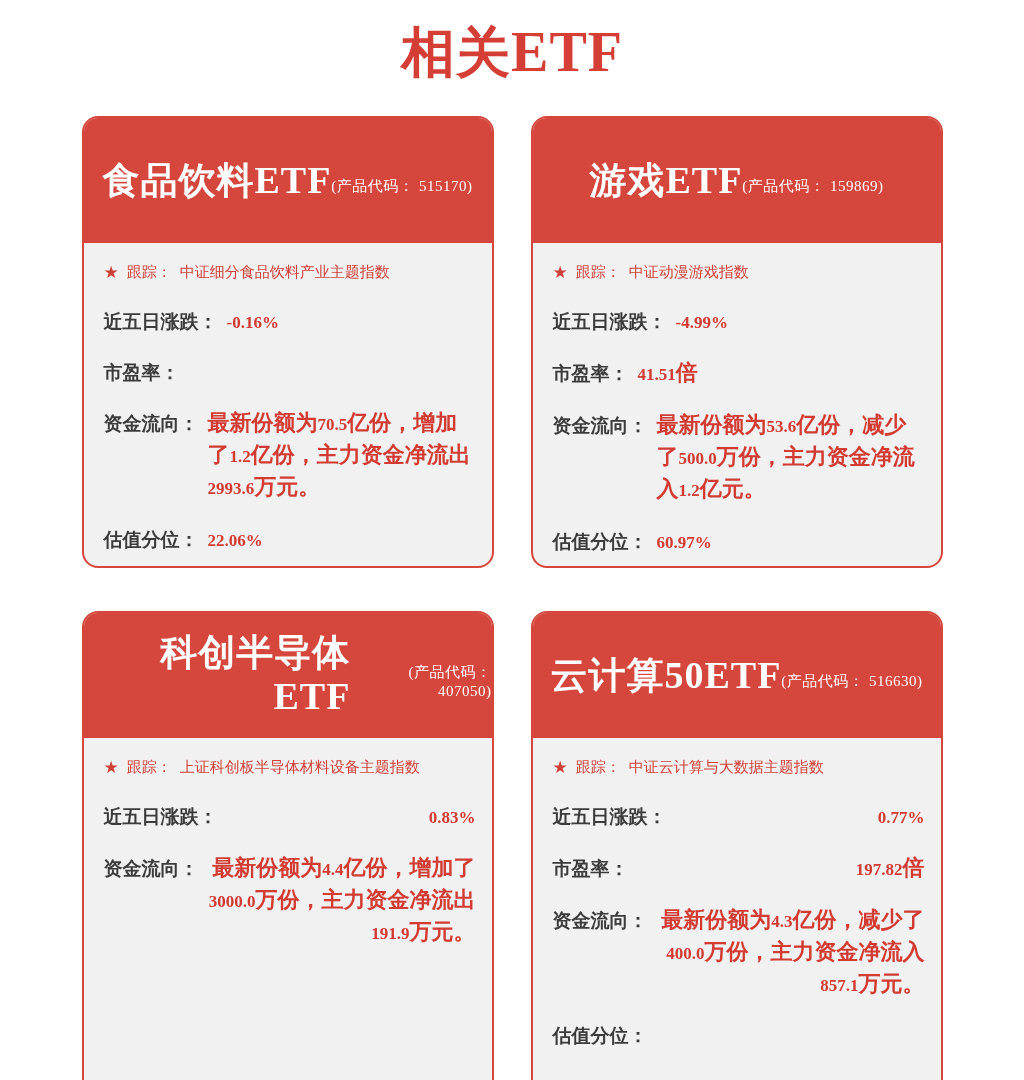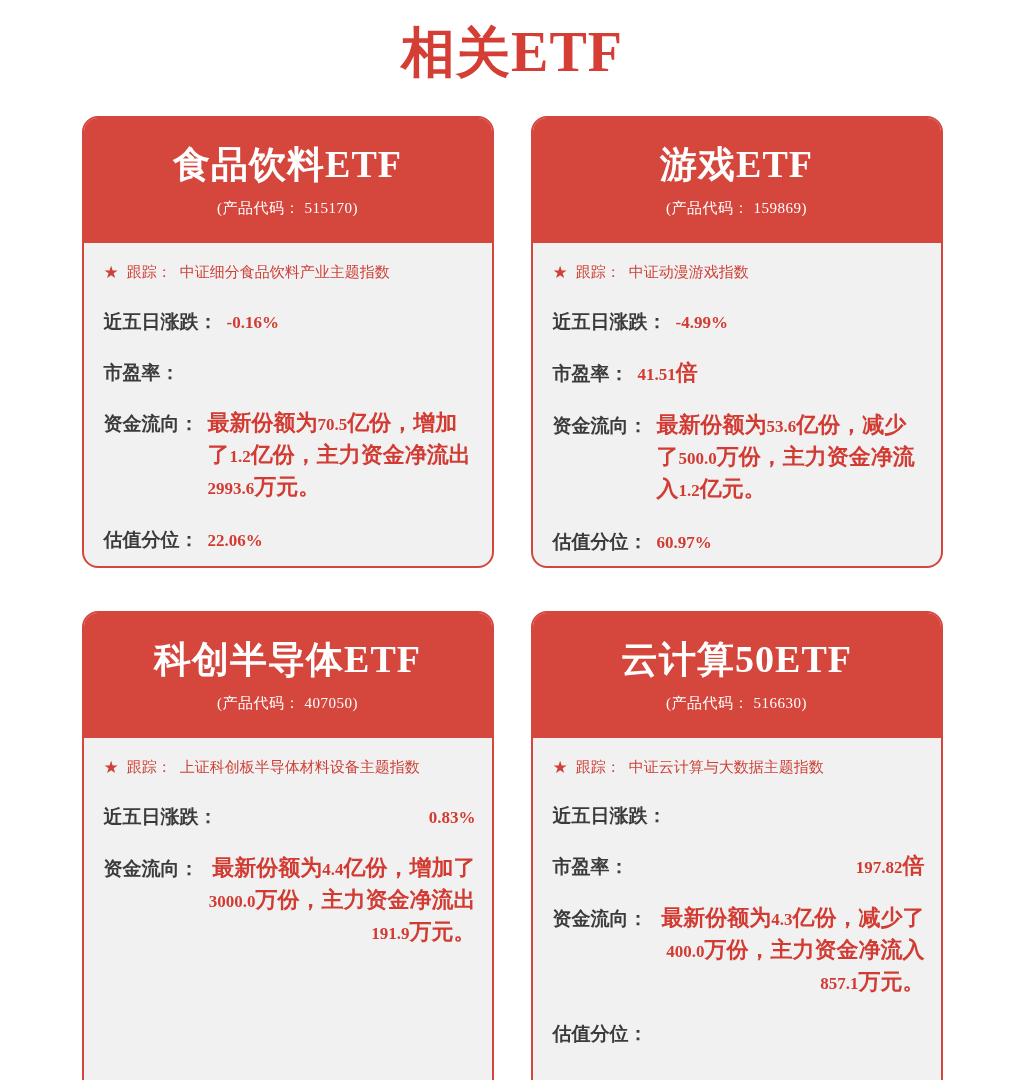--- a/index.html
+++ b/index.html
@@ -43,21 +43,21 @@
     flex-direction: column;
   }
   .card:nth-child(-n+2) { height: 452px; }
   .card:nth-child(n+3)  { height: 574px; text-align: right; }
   
   .card-header {
     background: #d5473d;
     height: 125px;
     flex: 0 0 125px;
     display: flex;
-    flex-direction: column;
+    flex-direction: row;
     align-items: center;
     justify-content: center;
     color: #ffffff;
   }
   .card-title {
     margin: 0;
     font-size: 37px;
     font-weight: 900;
     letter-spacing: 1px;
     line-height: 1.15;
@@ -214,20 +214,21 @@
     </header>
     <div class="card-body">
       <div class="track-row">
         <span class="star">★</span>
         <span class="track-label">跟踪：</span>
         <span class="track-value">中证云计算与大数据主题指数</span>
       </div>
 
   <div class="stat-row">
     <span class="stat-label">近五日涨跌：</span>
+    <span class="stat-value"><span class="latin">0.77%</span></span>
   </div>
 
   <div class="stat-row">
     <span class="stat-label">市盈率：</span>
     <span class="stat-value"><span class="latin">197.82</span>倍</span>
   </div>
 
   <div class="stat-row">
     <span class="stat-label">资金流向：</span>
     <span class="stat-value">最新份额为<span class="latin">4.3</span>亿份，减少了<span class="latin">400.0</span>万份，主力资金净流入<span class="latin">857.1</span>万元。</span>

